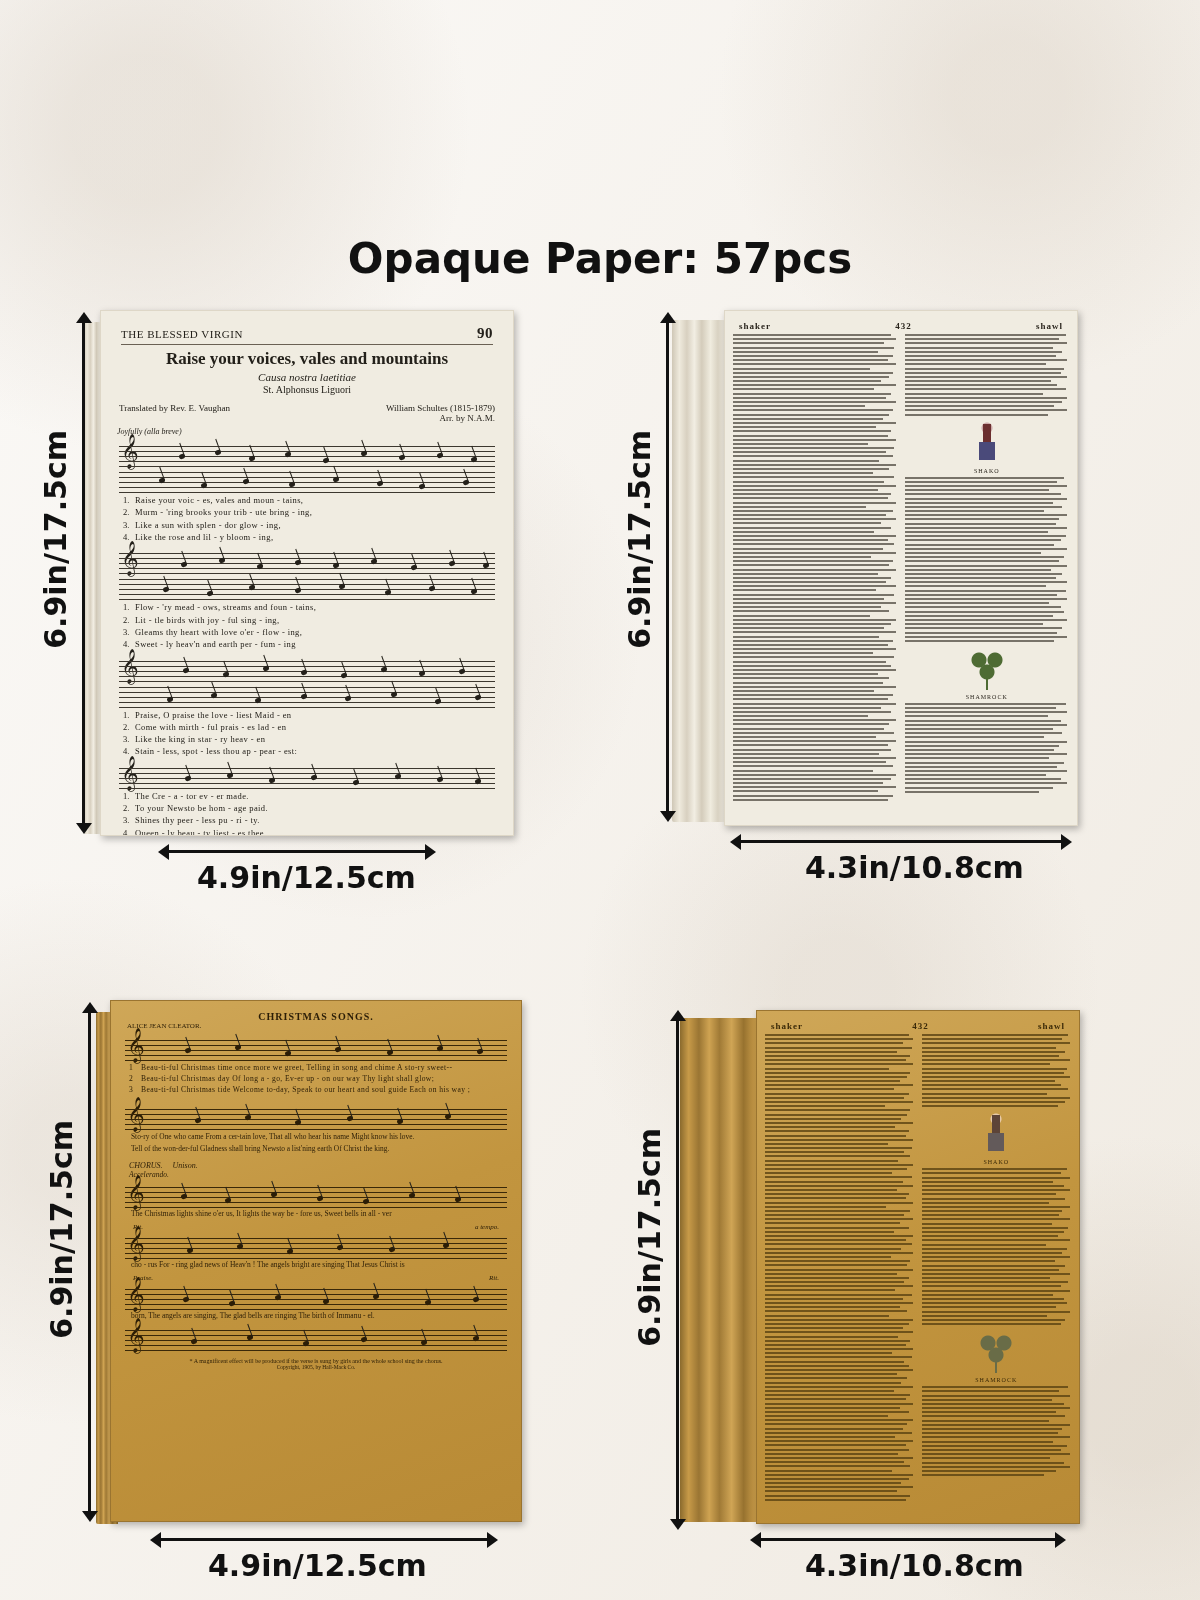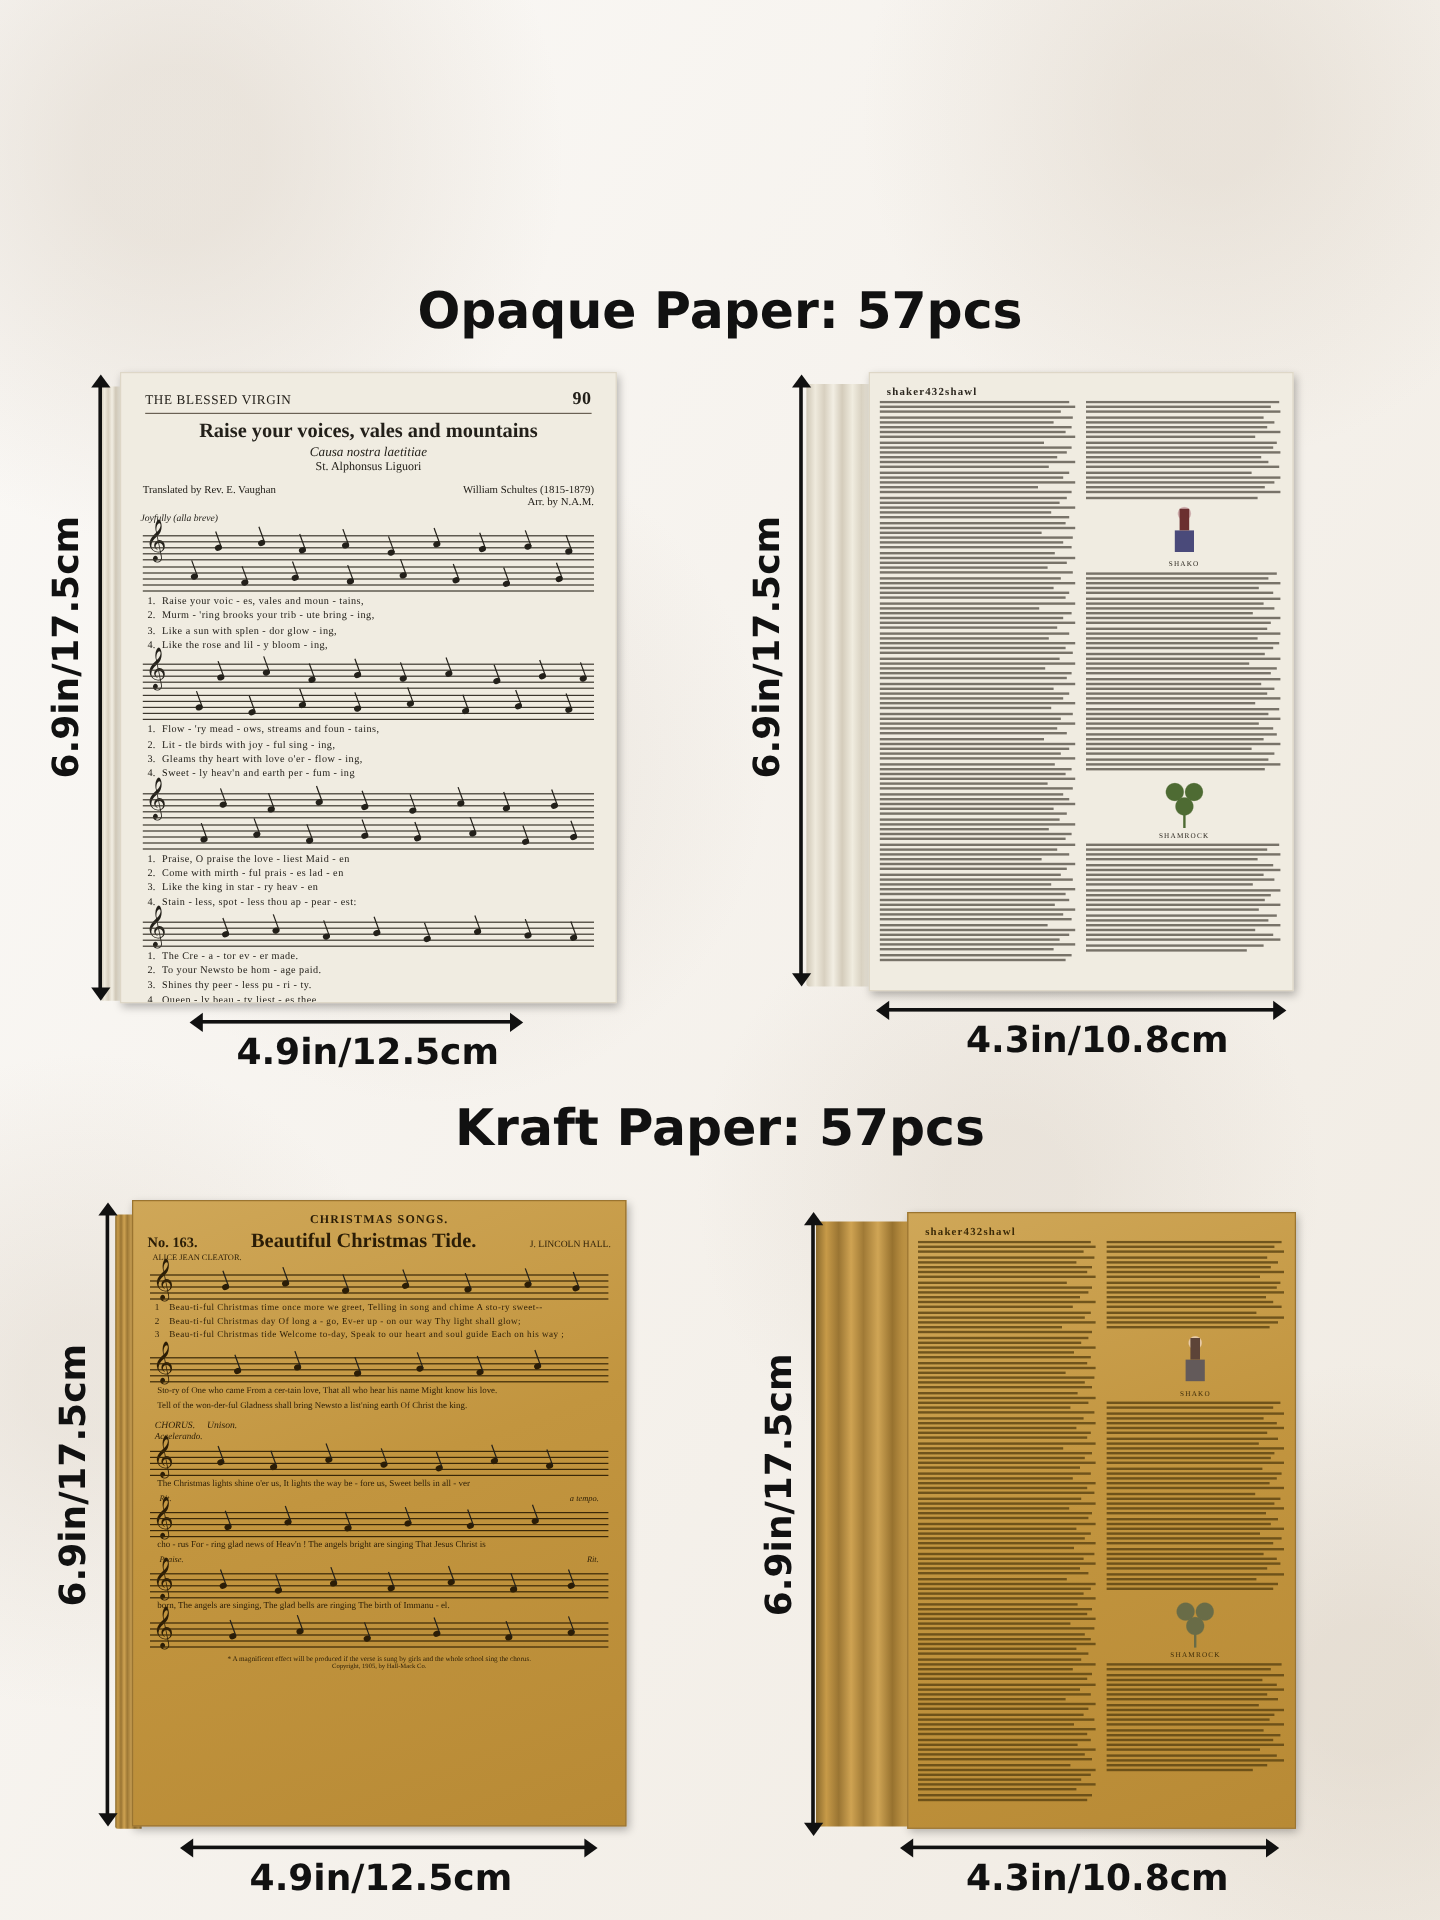--- a/index.html
+++ b/index.html
@@ -228,21 +228,21 @@
   
   .dict {
     height: 100%;
     box-sizing: border-box;
     padding: 10px 8px;
     color: #2a251d;
     font-family: "Liberation Serif", serif;
   }
   .dict-head {
     display: flex;
-    justify-content: flex-start;
+    justify-content: space-between;
     font-size: 9px;
     font-weight: bold;
     letter-spacing: 1px;
     padding: 0 6px 3px 6px;
   }
   .dict-cols {
     display: flex;
     gap: 7px;
     height: calc(100% - 16px);
   }
@@ -732,32 +732,26 @@
         </div>
       </div>
     </div>
   </div>
 
   <div class="arrow-v" style="left:666px; top:322px; height:490px;"></div>
   <div class="dim-label dim-v" style="left:622px; top:430px;">6.9in/17.5cm</div>
   <div class="arrow-h" style="left:740px; top:840px; width:322px;"></div>
   <div class="dim-label dim-h" style="left:805px; top:850px;">4.3in/10.8cm</div>
 
-  <div class="section-heading heading-kraft">Kraft Paper: 57pcs</div>
 
   <div class="stack" style="left:96px; top:1000px; width:430px; height:530px;">
     <div class="edge edge-kraft" style="left:0; width:22px; top:12px; bottom:6px; border-radius:2px 0 0 2px;"></div>
     <div class="sheet sheet-kraft" style="left:14px; top:0; width:410px; height:520px;">
       <div class="hymn" style="color:#2b1d06; padding:10px 12px;">
         <div style="text-align:center; font-size:10px; letter-spacing:1px; font-weight:bold;">CHRISTMAS SONGS.</div>
-        <div style="display:flex; justify-content:space-between; align-items:baseline; margin-top:2px;">
-          <span style="font-size:12px; font-weight:bold;">No. 163.</span>
-          <span style="font-size:17px; font-weight:bold;">Beautiful Christmas Tide.</span>
-          <span style="font-size:8px;">J. LINCOLN HALL.</span>
-        </div>
         <div style="font-size:7px; margin-left:4px;">ALICE JEAN CLEATOR.</div>
 
         <div class="staff" style="margin-top:6px;">
           <div class="clef" style="color:#2b1d06">𝄞</div>
           <div class="line" style="top:4px; background:#3a2808"></div>
             <div class="line" style="top:9px; background:#3a2808"></div>
           <div class="line" style="top:14px; background:#3a2808"></div>
             <div class="line" style="top:19px; background:#3a2808"></div>
           <div class="line" style="top:24px; background:#3a2808"></div>
           <div class="note" style="left:60px; top:12px; background:#2b1d06"></div>

